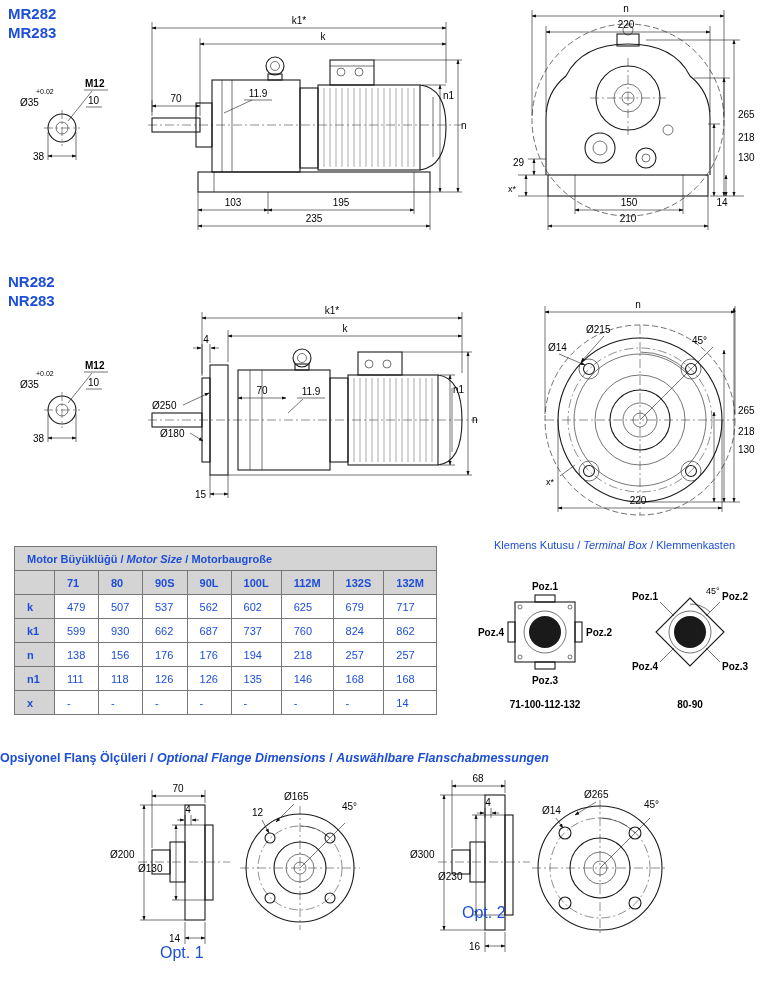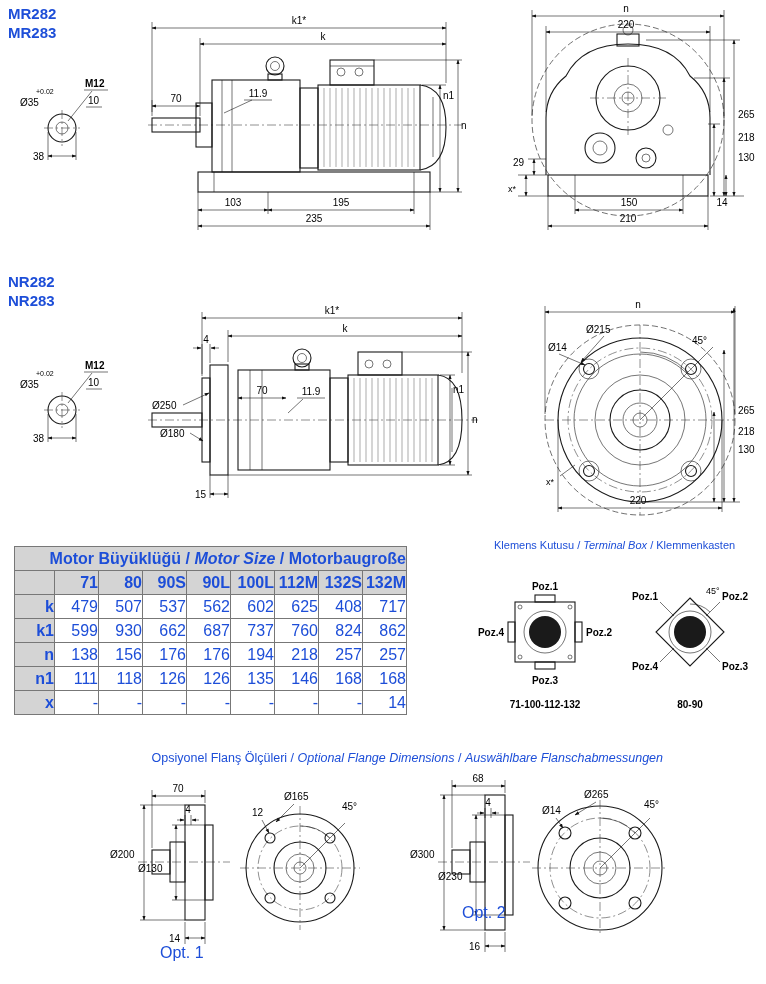--- a/index.html
+++ b/index.html
@@ -13,26 +13,26 @@
   .lt{fill:none;stroke:#1a1a1a;stroke-width:.6}
   .f{fill:none;stroke:#555;stroke-width:.5}
   .cl{fill:none;stroke:#333;stroke-width:.55;stroke-dasharray:9 3 2 3}
   .dsh{fill:none;stroke:#333;stroke-width:.7;stroke-dasharray:6 3}
   .dl{fill:none;stroke:#1a1a1a;stroke-width:.6}
   .bd{font-weight:bold}
   .s7{font-size:7px}.s9{font-size:9px}
   .mid{text-anchor:middle}.end{text-anchor:end}
   .tblwrap{position:absolute;left:14px;top:546px}
   table.mt{border-collapse:collapse;table-layout:fixed}
-  .mt td{border:1px solid #777;height:23px;text-align:right;font-size:16px;padding:0 0;vertical-align:middle}
+  .mt td{border:1px solid #777;height:23px;text-align:left;font-size:11px;padding:0 12px;vertical-align:middle}
   .mt .hd{background:#d4d4d4;font-weight:bold}
   .mt .lb{background:#d4d4d4;font-weight:bold}
   .it{font-style:italic}
   .tbtitle{position:absolute;left:494px;top:539px;font-size:11px;font-weight:normal;white-space:nowrap}
-  .flheading{position:absolute;left:0;top:751px;width:663px;text-align:right;font-size:12.5px;font-weight:normal}
+  .flheading{position:absolute;left:0;top:751px;width:663px;text-align:left;font-size:12.5px;font-weight:bold}
   .optcap{position:absolute;font-weight:normal;font-size:16px;width:150px}
 </style>
 </head>
 <body>
 
 <div class="page">
 
   <div class="abs mtitle" style="left:8px;top:4px">
     <div>MR282</div>
     <div>MR283</div>
@@ -475,21 +475,21 @@
         <td class="hd">132M</td>
       </tr>
       <tr>
         <td class="lb">k</td>
         <td>479</td>
         <td>507</td>
         <td>537</td>
         <td>562</td>
         <td>602</td>
         <td>625</td>
-        <td>408</td>
+        <td>679</td>
         <td>717</td>
       </tr>
       <tr>
         <td class="lb">k1</td>
         <td>599</td>
         <td>930</td>
         <td>662</td>
         <td>687</td>
         <td>737</td>
         <td>760</td>

